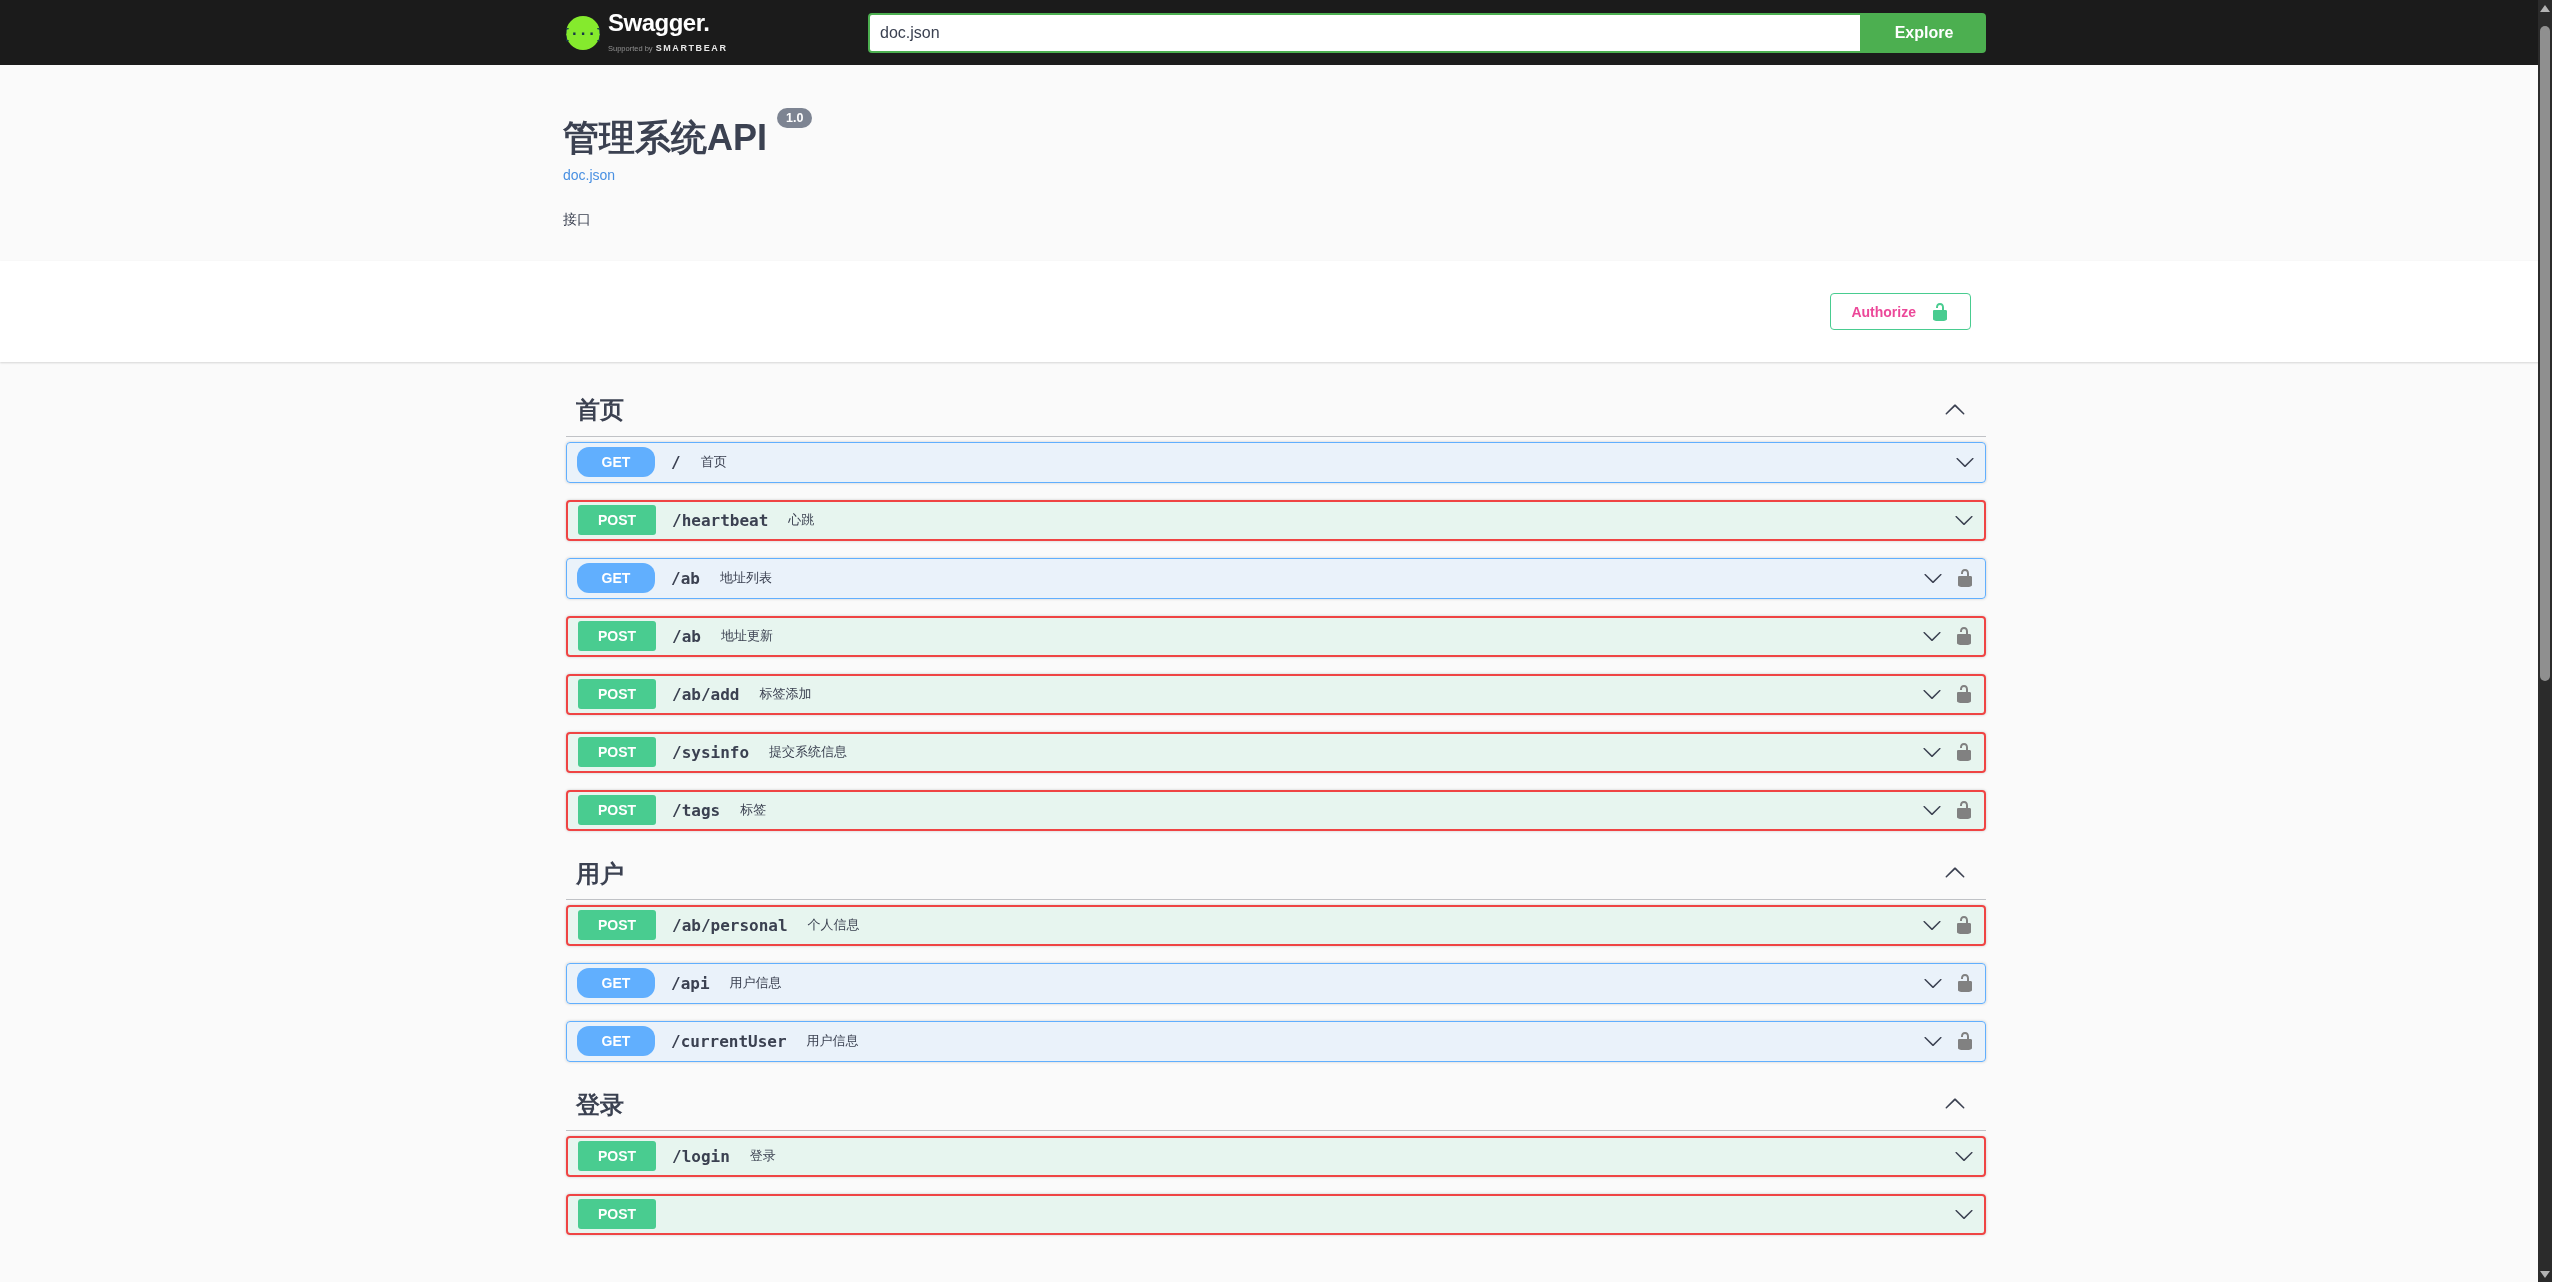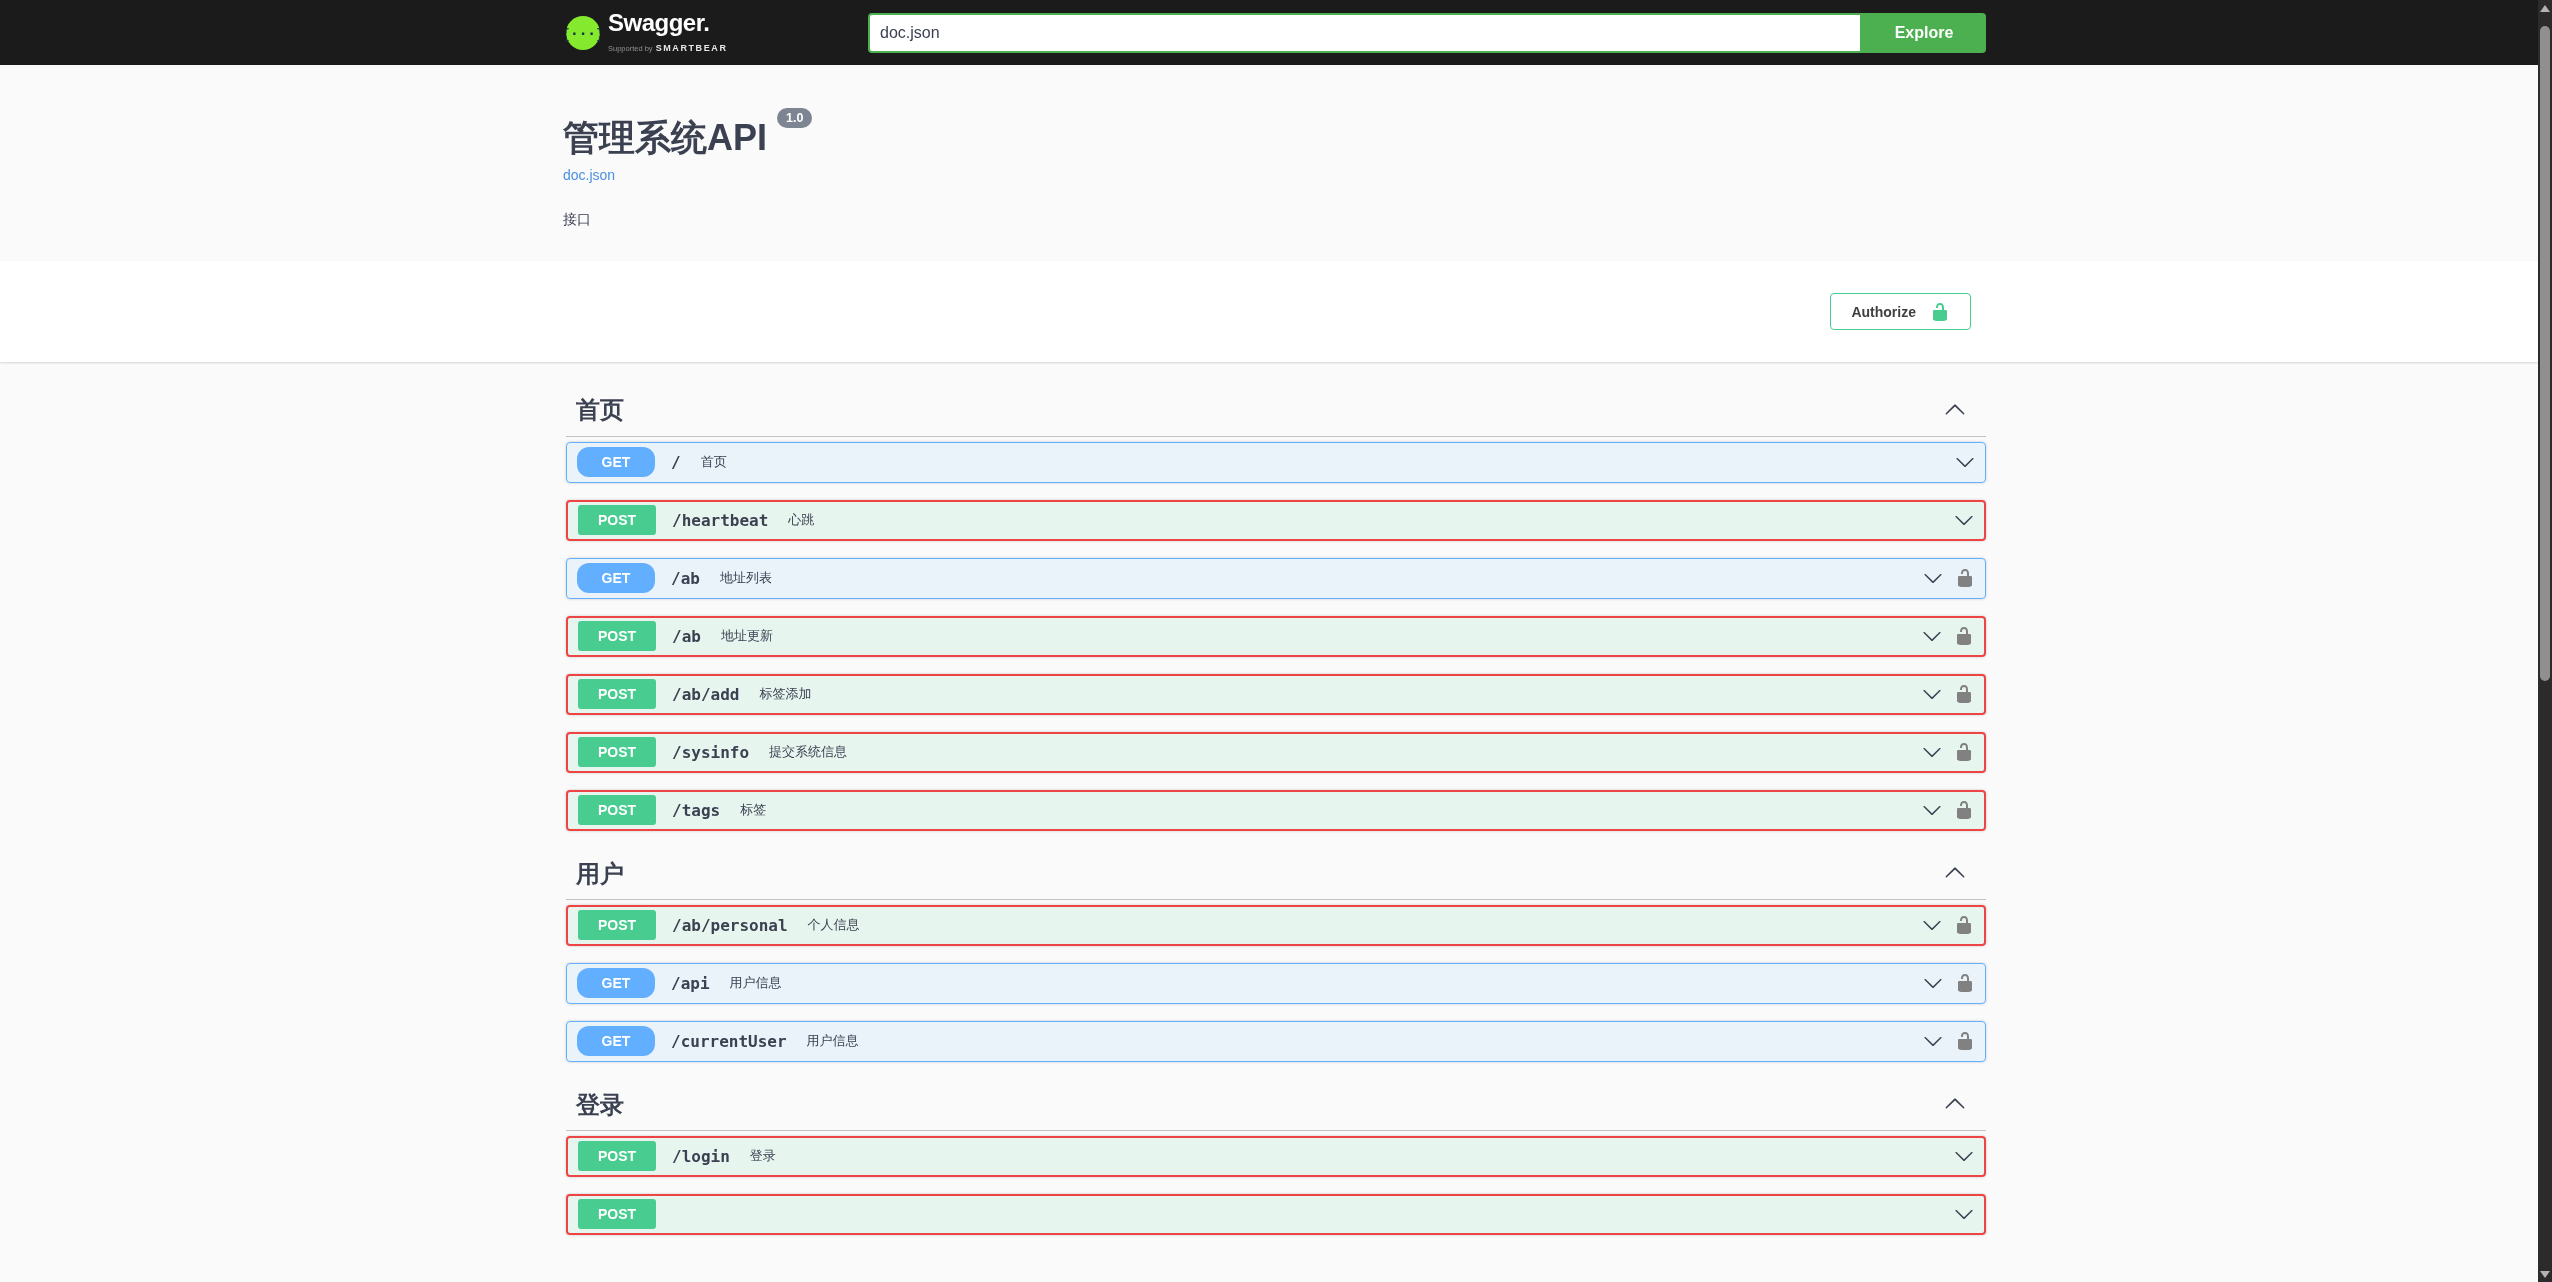--- a/index.html
+++ b/index.html
@@ -46,21 +46,21 @@
   .base-url { margin-top: 5px; font-family: "DejaVu Sans Mono", monospace; font-size: 12.5px; color: #3b4151; }
   .doc-link { display: inline-block; margin-top: 9px; font-size: 14px; color: #4990e2; text-decoration: none; cursor: pointer; }
   .api-desc { margin-top: 27px; font-size: 14px; color: #3b4151; }
 
   
   .scheme-container { background: #ffffff; box-shadow: 0 1px 2px 0 rgba(0,0,0,.15); padding: 32px 0; margin-bottom: 0; }
   .auth-wrapper { display: flex; justify-content: flex-end; }
   .authorize-btn {
     display: flex; align-items: center; margin-right: 15px;
     background: #ffffff; border: 1px solid #49cc90; border-radius: 4px;
-    color: #404040; font-size: 14px; font-weight: bold;
+    color: #ec4899; font-size: 14px; font-weight: bold;
     padding: 8px 20px; height: 37px; cursor: pointer;
     font-family: "Liberation Sans", sans-serif;
   }
   .authorize-btn span { margin-right: 14px; }
 
   
   .operations { padding-top: 22px; }
   .opblock-tag {
     display: flex; align-items: center; cursor: pointer;
     padding: 10px 20px 10px 10px; margin-bottom: 5px;

